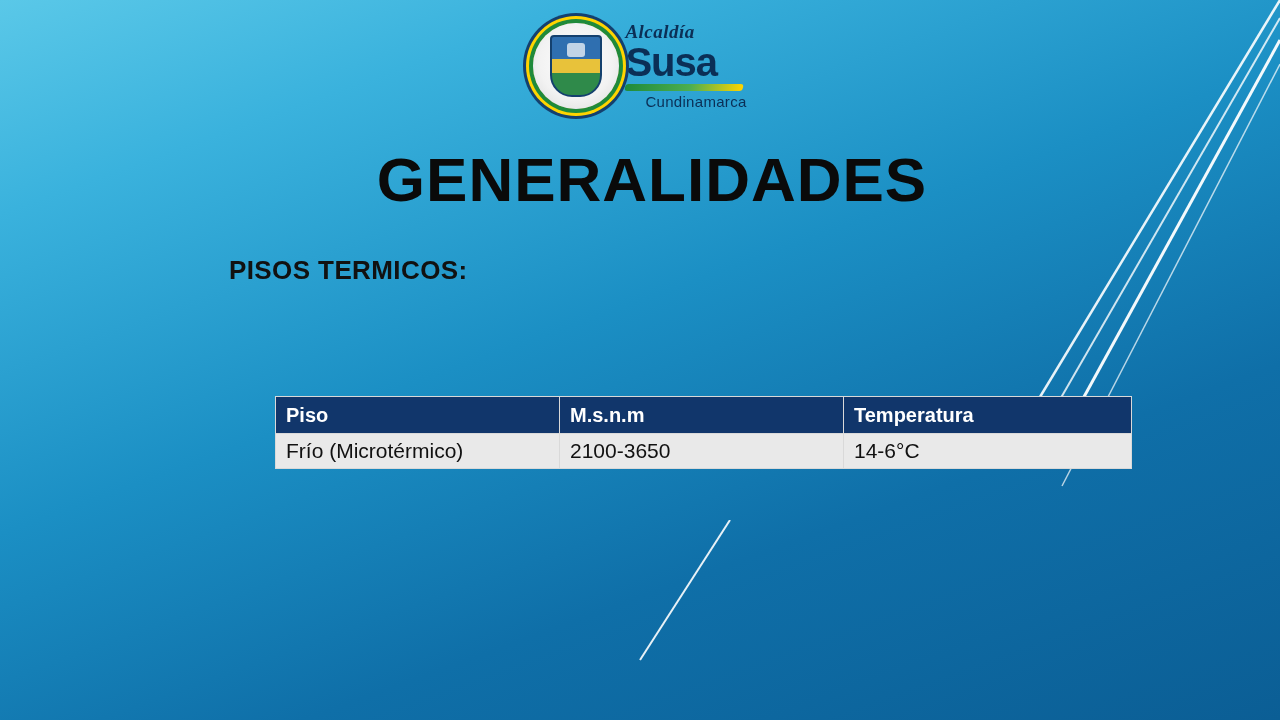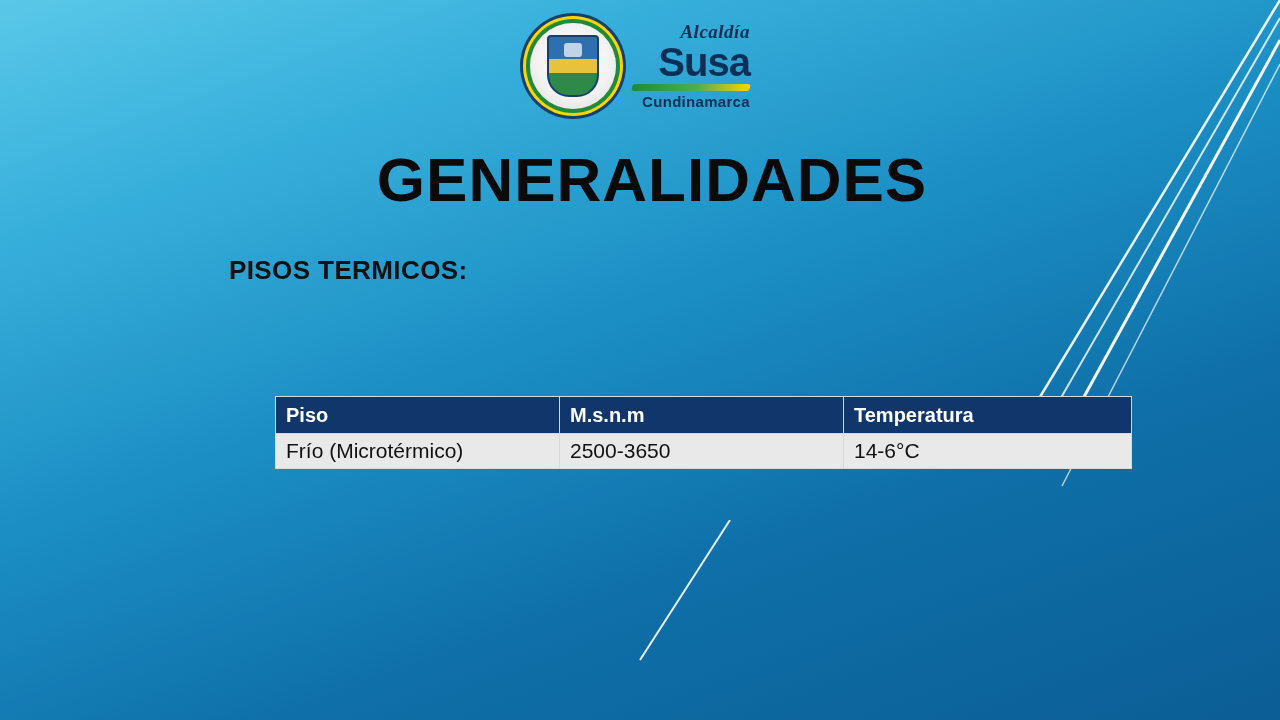--- a/index.html
+++ b/index.html
@@ -78,21 +78,21 @@
     transform: translateX(-50%);
     width: 18px;
     height: 14px;
     background: #ffffff;
     opacity: .7;
     border-radius: 3px;
   }
   .logo-text {
     display: flex;
     flex-direction: column;
-    align-items: flex-end;
+    align-items: flex-start;
     line-height: 1;
     color: #0d2b4e;
   }
   .logo-alcaldia {
     font-family: "Liberation Serif", serif;
     font-style: italic;
     font-weight: bold;
     font-size: 19px;
     color: #0b2f56;
     letter-spacing: .5px;
@@ -108,21 +108,21 @@
   .logo-underline {
     width: 118px;
     height: 7px;
     margin-top: 2px;
     background: linear-gradient(90deg, #1f8a3b 0%, #4cae4f 55%, #ffd400 100%);
     border-radius: 3px;
     transform: skewX(-12deg);
   }
   .logo-cund {
     font-family: "Liberation Sans", sans-serif;
-    font-weight: bold;
+    font-weight: normal;
     font-size: 15px;
     color: #0b2f56;
     margin-top: 3px;
     letter-spacing: .3px;
     margin-left: 20px;
   }
   
   .title {
     position: absolute;
     left: 0;
@@ -235,20 +235,20 @@
       <thead>
         <tr>
           <th>Piso</th>
           <th>M.s.n.m</th>
           <th>Temperatura</th>
         </tr>
       </thead>
       <tbody>
         <tr class="r-even">
           <td>Frío (Microtérmico)</td>
-          <td>2500-3650</td>
+          <td>2100-3650</td>
           <td>14-6°C</td>
         </tr>
       </tbody>
     </table>
   </div>
 
 </div>
 
 </body></html>

